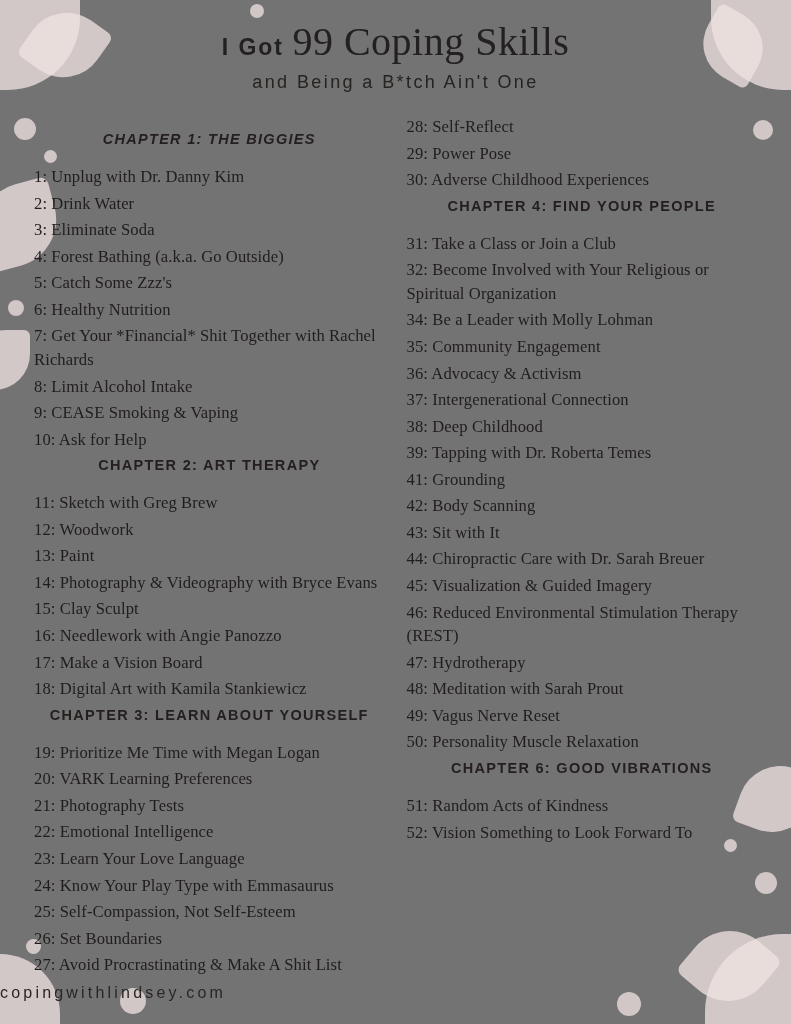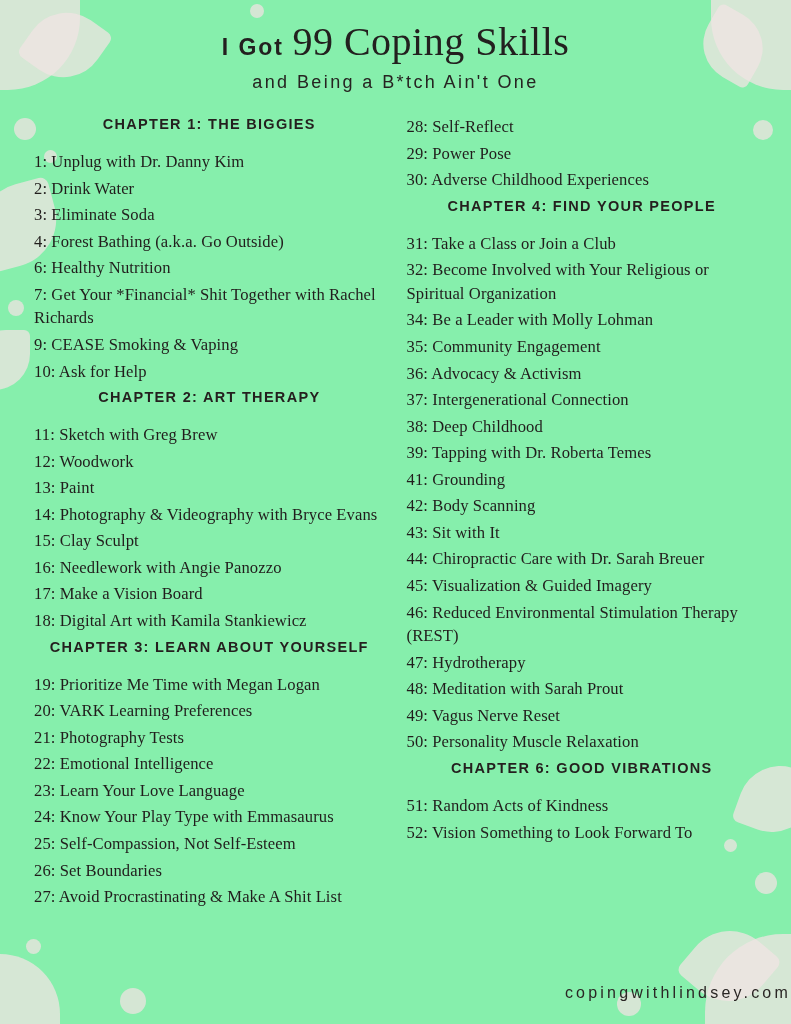--- a/index.html
+++ b/index.html
@@ -7,21 +7,21 @@
     width: 791px;
     height: 1024px;
     background: #ffffff;
     font-family: "Liberation Serif", serif;
     overflow: hidden;
   }
   .page {
     position: relative;
     width: 791px;
     height: 1024px;
-    background: #86efac;
+    background: #737373;
     overflow: hidden;
   }
   
   .deco {
     position: absolute;
     border-radius: 50%;
     background: #efe3e2;
     opacity: .75;
     pointer-events: none;
   }
@@ -74,37 +74,37 @@
 
   .chapter {
     font-family: "Liberation Sans", sans-serif;
     font-size: 14.5px;
     letter-spacing: 1.3px;
     color: #241f1e;
     text-align: center;
     font-weight: bold;
     margin: 6px 0 18px 0;
   }
-  .col .chapter.first { margin-top: 1px; }
+  .col .chapter.first { margin-top: 16px; font-style: italic; }
 
   .item {
     font-family: "Liberation Serif", serif;
     font-size: 16.6px;
     line-height: 1.42;
     color: #211d1c;
     margin-bottom: 3px;
     letter-spacing: .1px;
   }
 
   .footer {
     position: absolute;
     left: 0;
     right: 0;
     bottom: 22px;
-    text-align: right;
+    text-align: left;
     font-family: "Liberation Sans", sans-serif;
     font-size: 16px;
     letter-spacing: 3.2px;
     color: #2a2624;
     z-index: 3;
   }
 </style>
 </head>
 <body>
 
@@ -143,22 +143,24 @@
     <div class="subtitle">and Being a B*tch Ain't One</div>
   </div>
 
   <div class="columns">
     <div class="col" id="left-col">
         <div class="chapter first">CHAPTER 1: THE BIGGIES</div>
         <div class="item">1: Unplug with Dr. Danny Kim</div>
         <div class="item">2: Drink Water</div>
         <div class="item">3: Eliminate Soda</div>
         <div class="item">4: Forest Bathing (a.k.a. Go Outside)</div>
+        <div class="item">5: Catch Some Zzz's</div>
         <div class="item">6: Healthy Nutrition</div>
         <div class="item">7: Get Your *Financial* Shit Together with Rachel Richards</div>
+        <div class="item">8: Limit Alcohol Intake</div>
         <div class="item">9: CEASE Smoking &amp; Vaping</div>
         <div class="item">10: Ask for Help</div>
         <div class="chapter">CHAPTER 2: ART THERAPY</div>
         <div class="item">11: Sketch with Greg Brew</div>
         <div class="item">12: Woodwork</div>
         <div class="item">13: Paint</div>
         <div class="item">14: Photography &amp; Videography with Bryce Evans</div>
         <div class="item">15: Clay Sculpt</div>
         <div class="item">16: Needlework with Angie Panozzo</div>
         <div class="item">17: Make a Vision Board</div>

